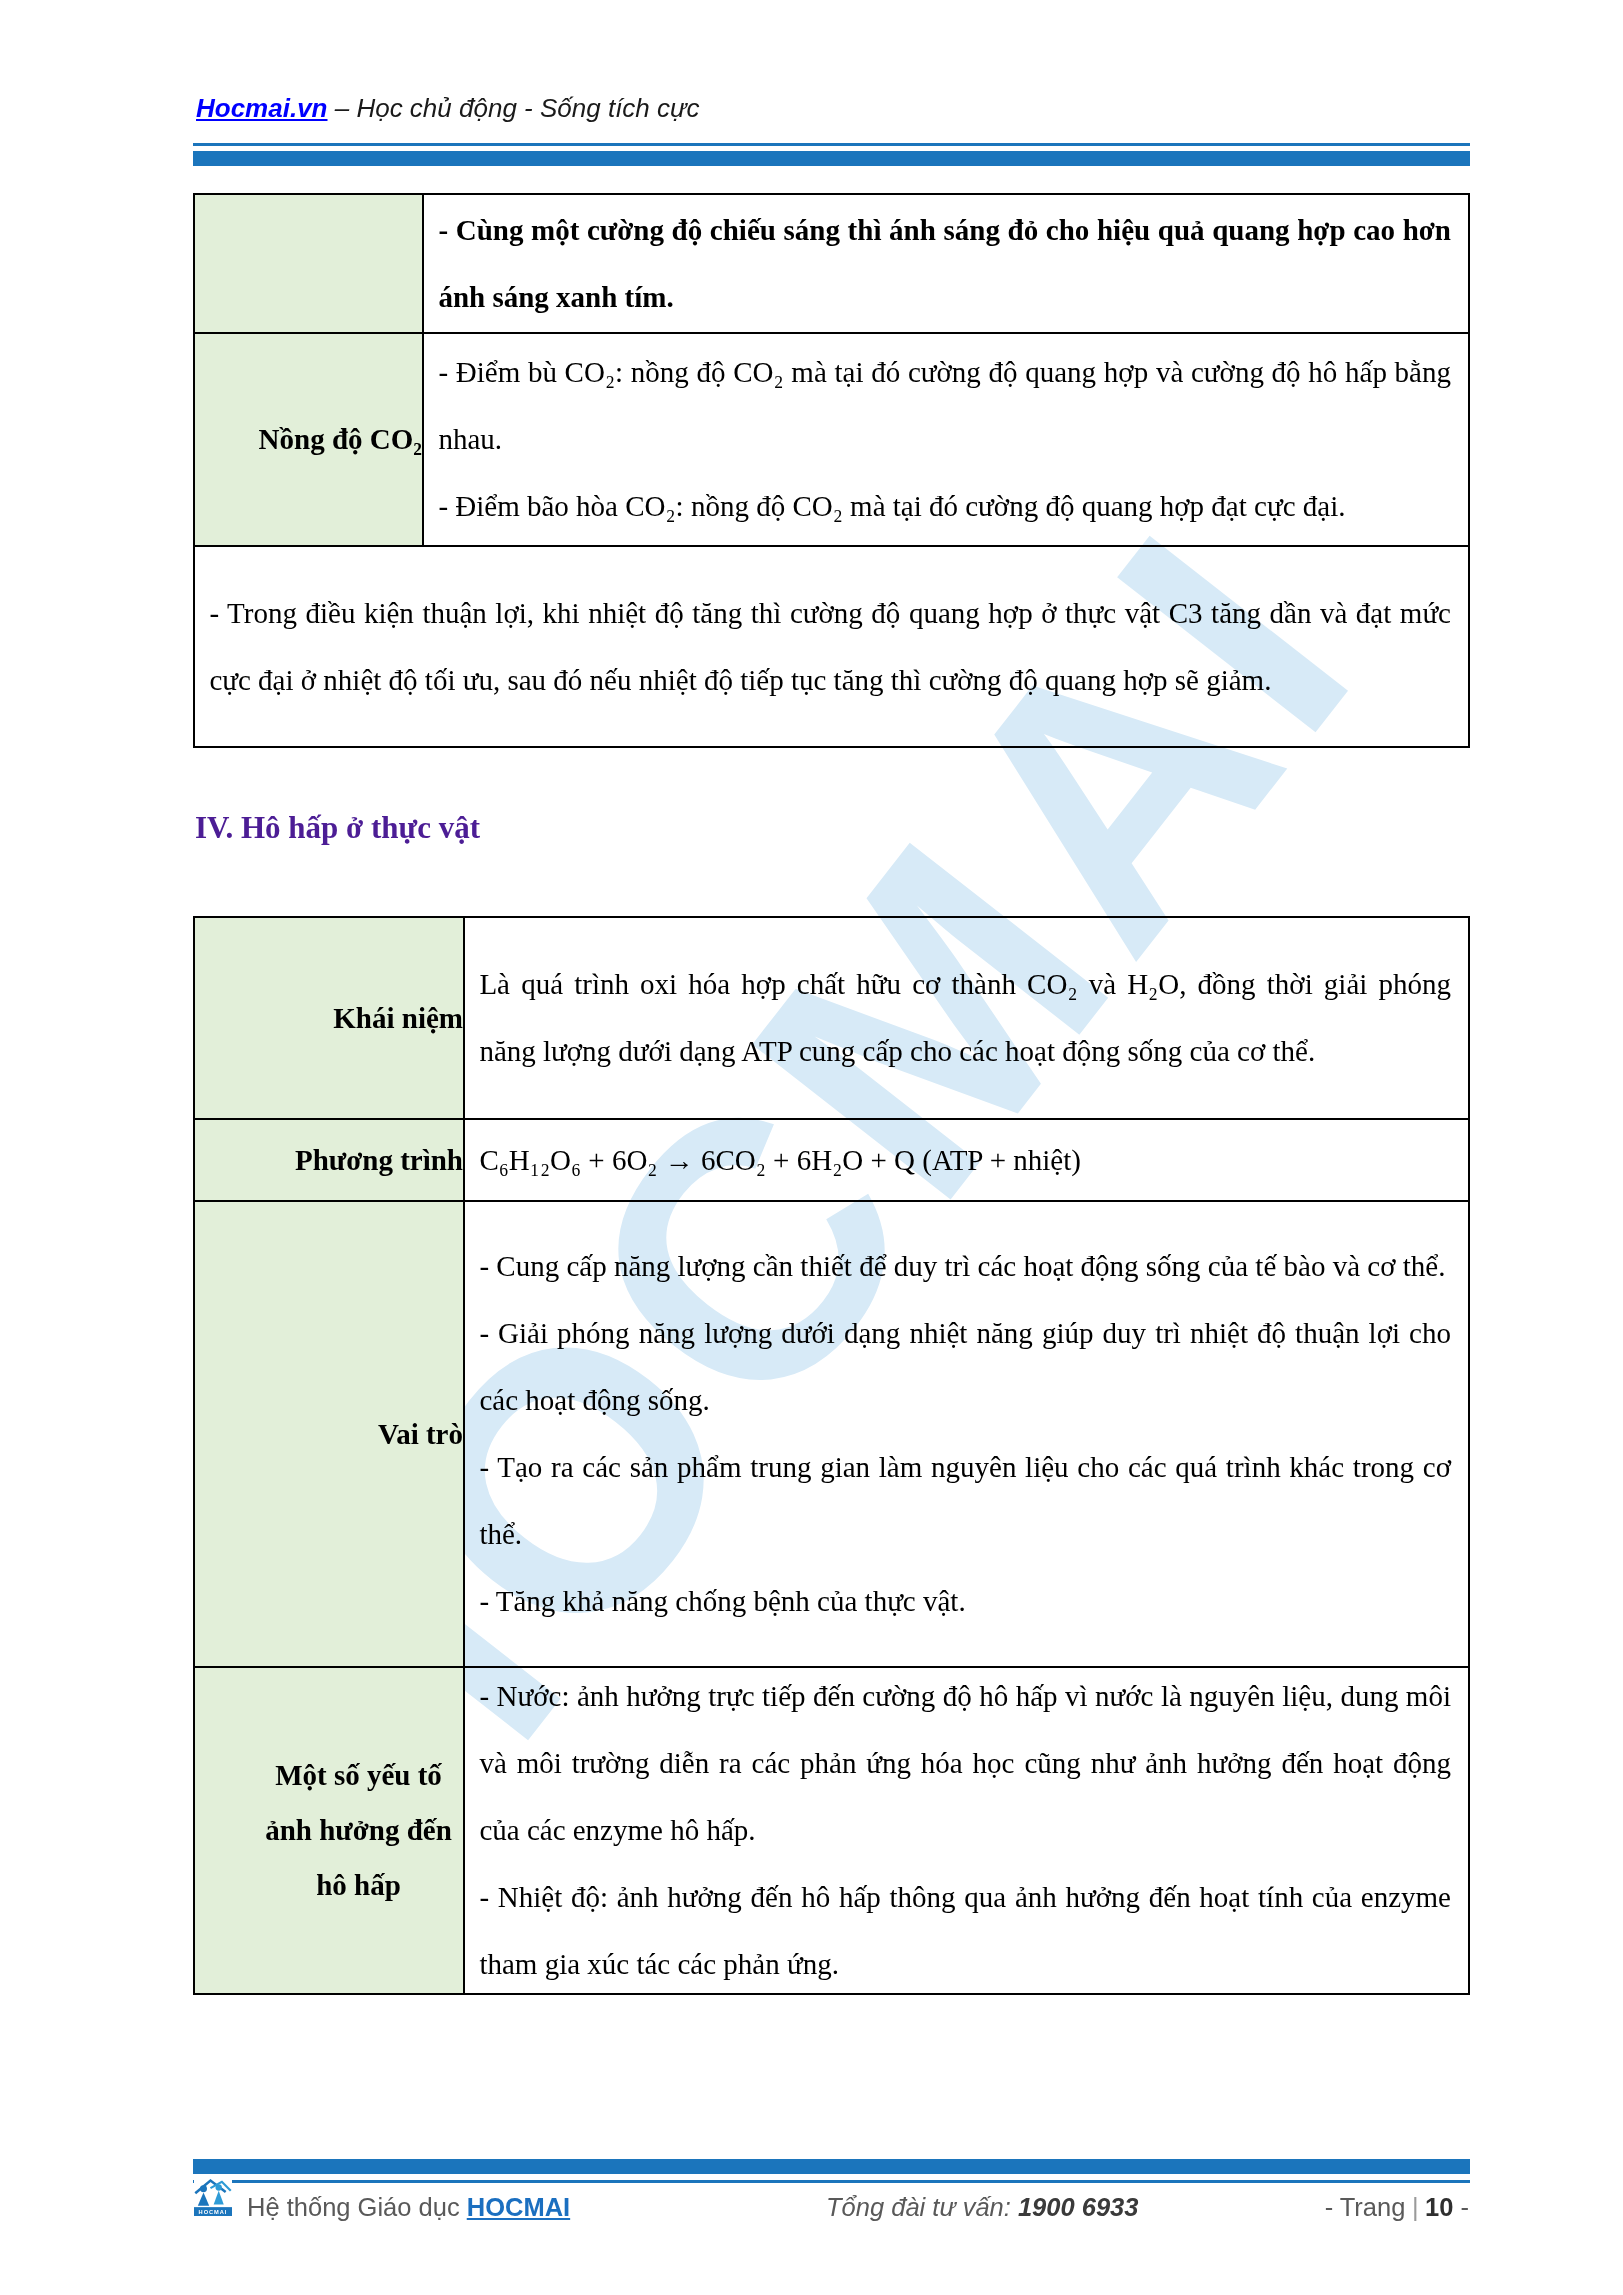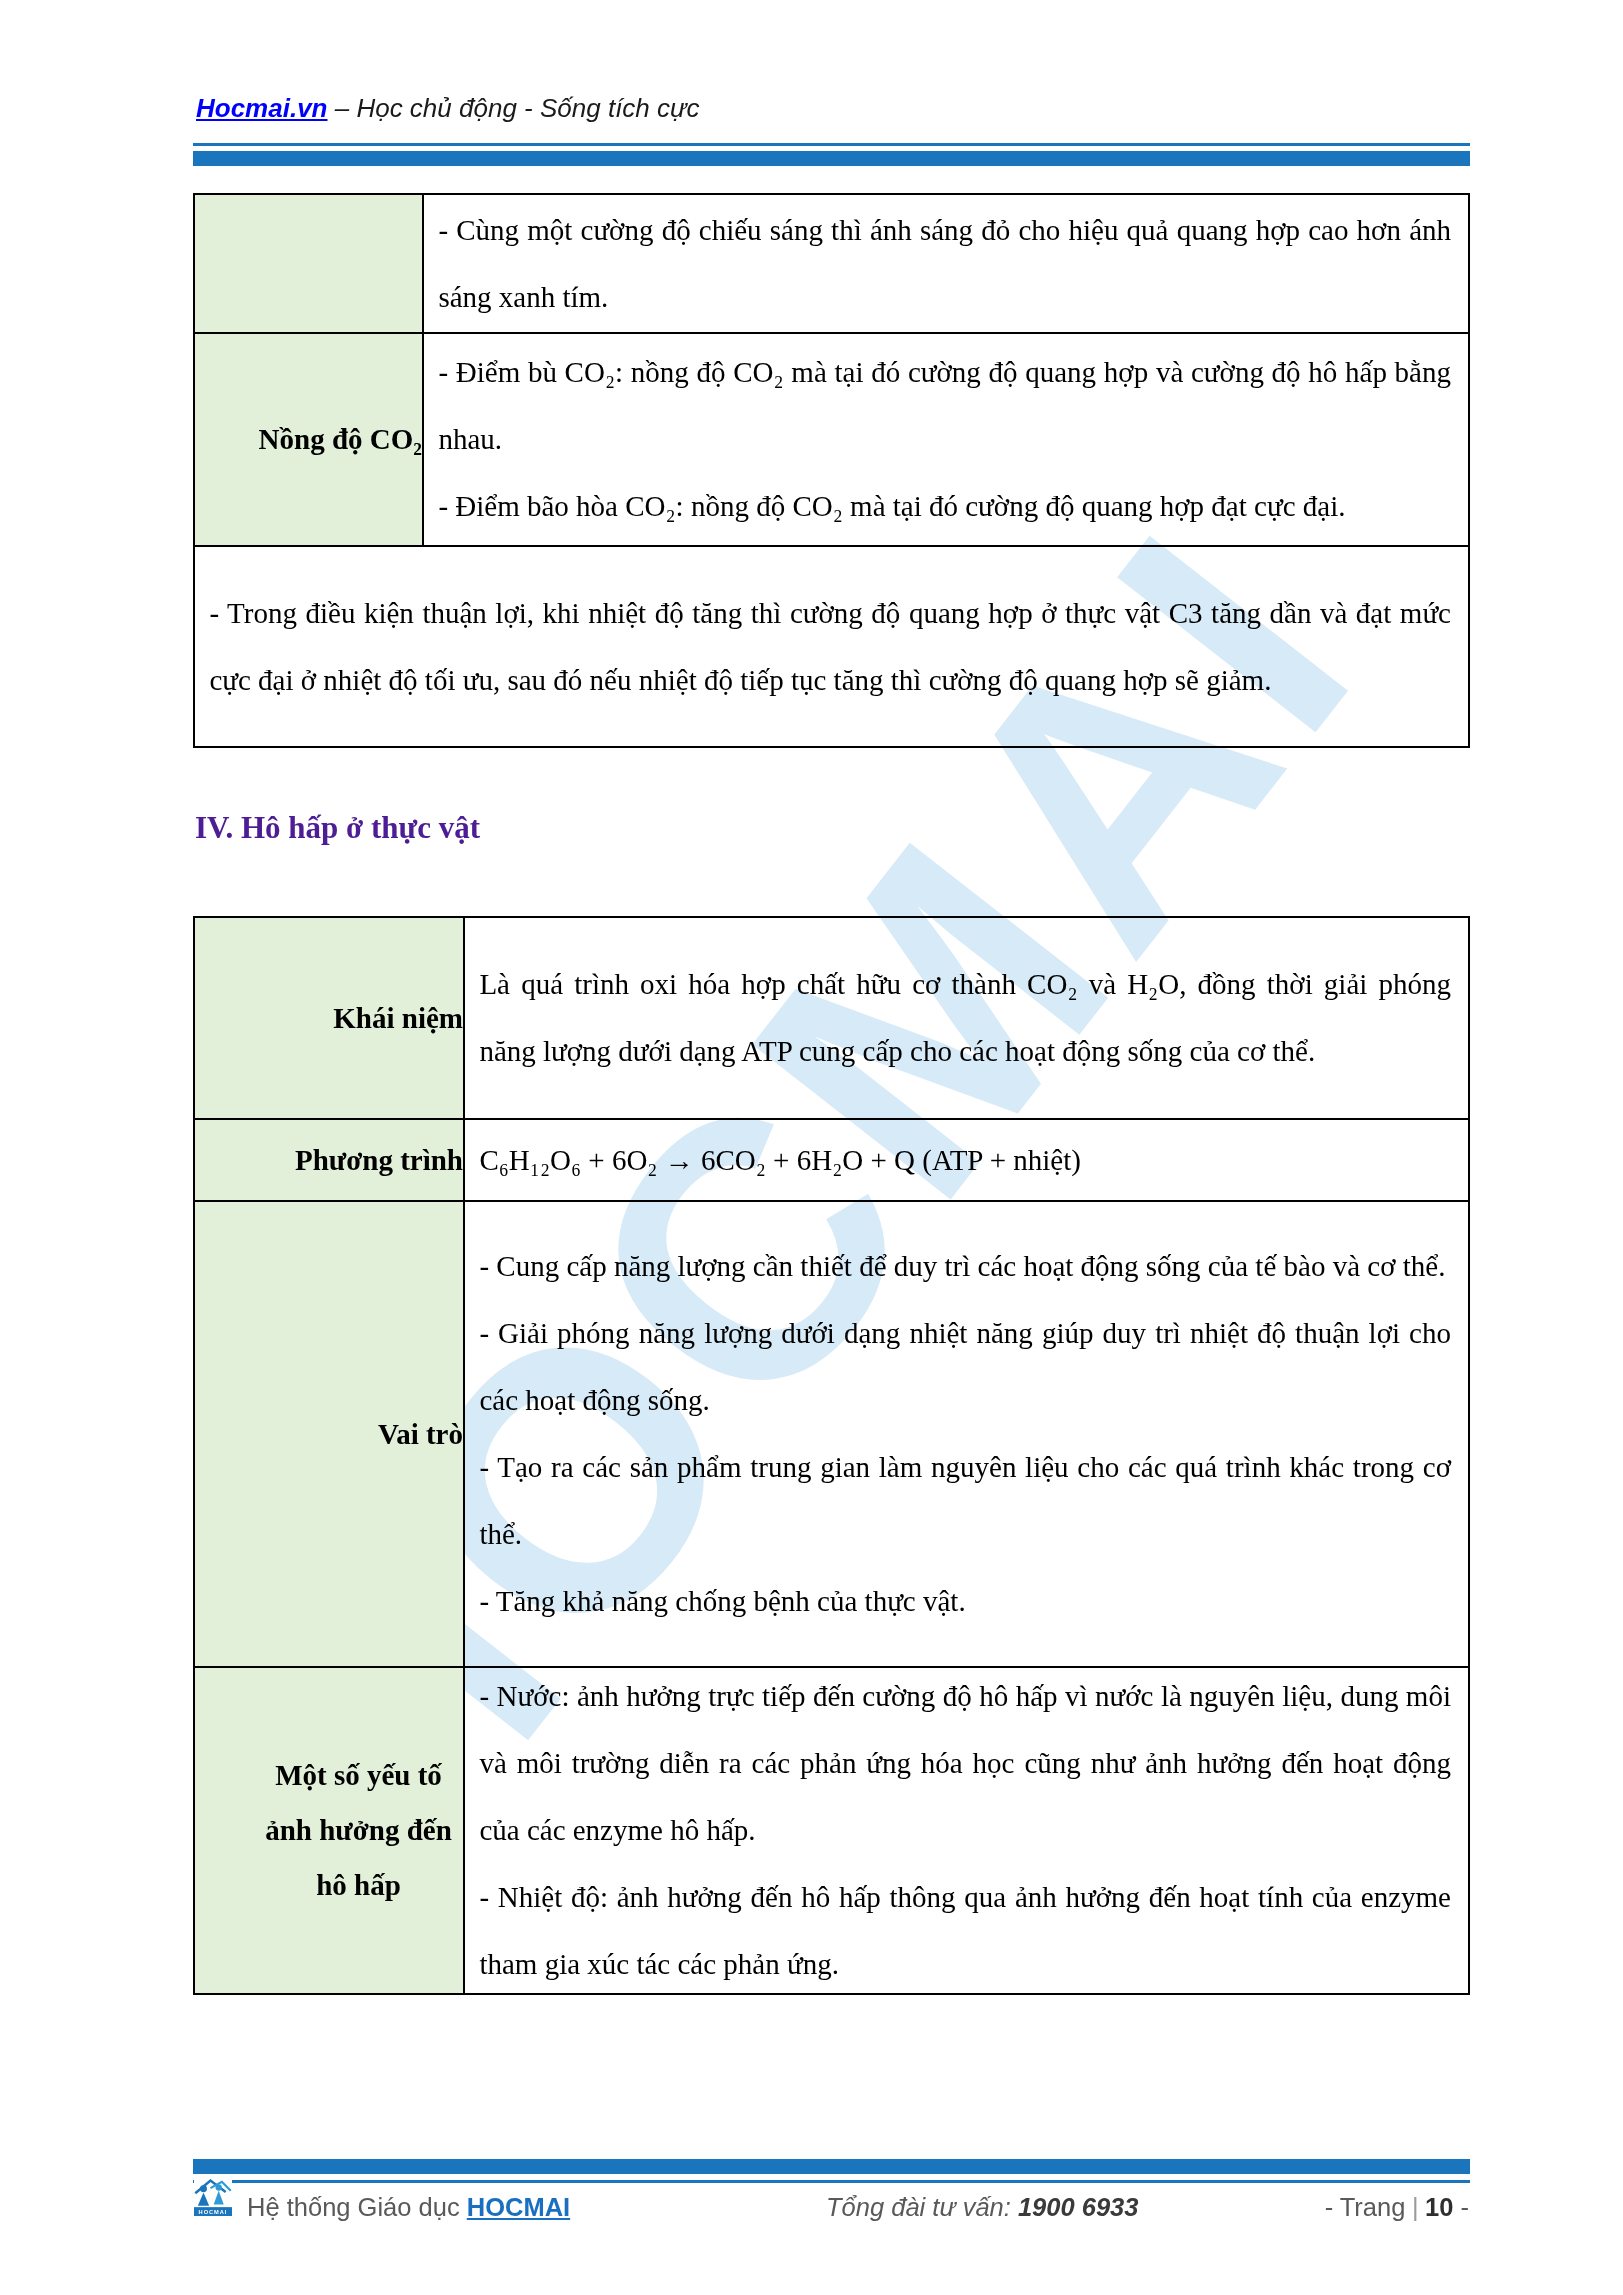--- a/index.html
+++ b/index.html
@@ -43,21 +43,21 @@
   #table1 .cell-label{width:229px;}
   #table2 .cell-label{width:270px;}
   .cell-label span{max-width:209px;}
   .cell-body{
     flex:1 1 auto;display:flex;flex-direction:column;justify-content:center;
     padding:3.9px 17px 3.9px 14.4px;background:transparent;
   }
   .cell-body p{margin:0;font-size:29px;line-height:67px;text-align:justify;}
   .cell-body p.formula{text-align:left;}
   
-  .t1r1{height:137px;} .t1r2{height:213px;} .t1r3{height:201px;}
+  .t1r1{height:137px;font-weight:bold;} .t1r2{height:213px;} .t1r3{height:201px;}
   .t2r1{height:200px;} .t2r2{height:82px;} .t2r3{height:466px;} .t2r4{height:327px;}
 
   
   .section-heading{
     position:absolute;left:195px;top:810px;z-index:2;
     font-weight:bold;font-size:31px;color:#4c1d95;
   }
 
   
   .rule-bar-bottom{position:absolute;left:193px;top:2159px;width:1277px;height:15px;background:#1b75bc;z-index:2;}

